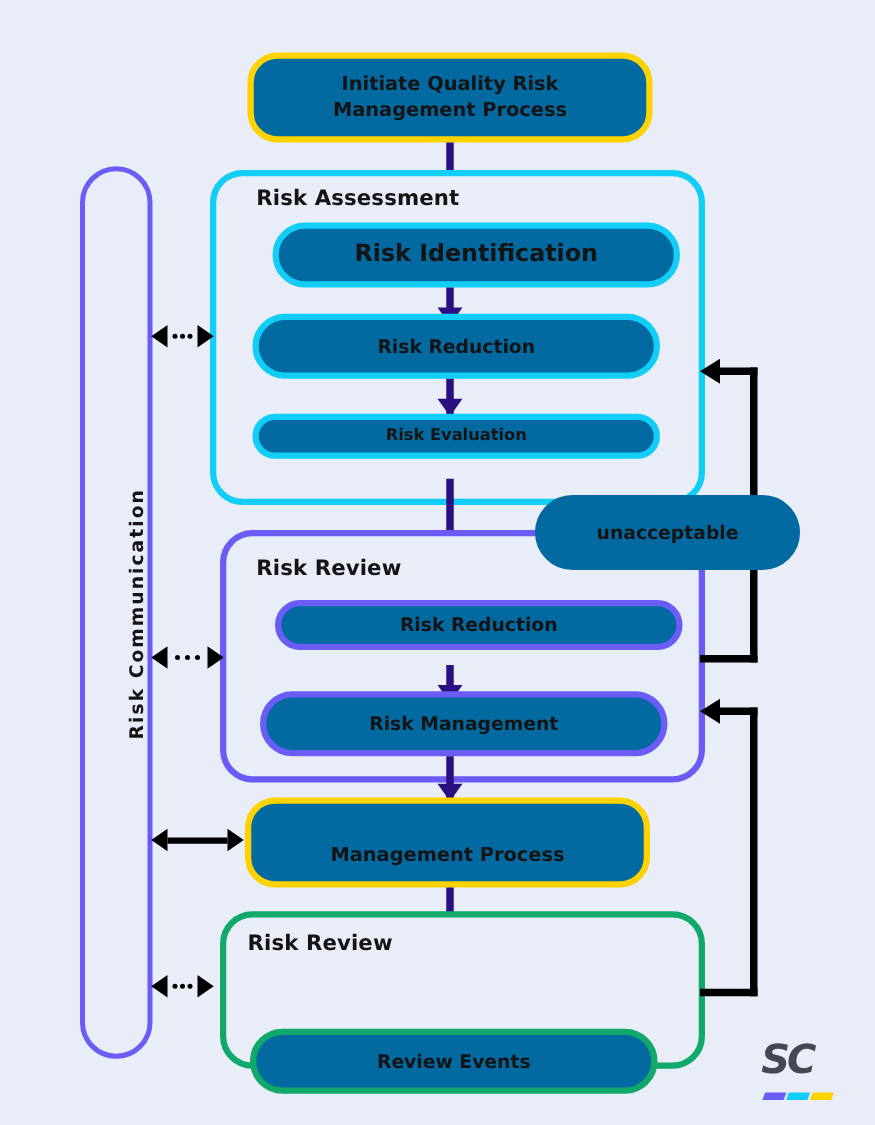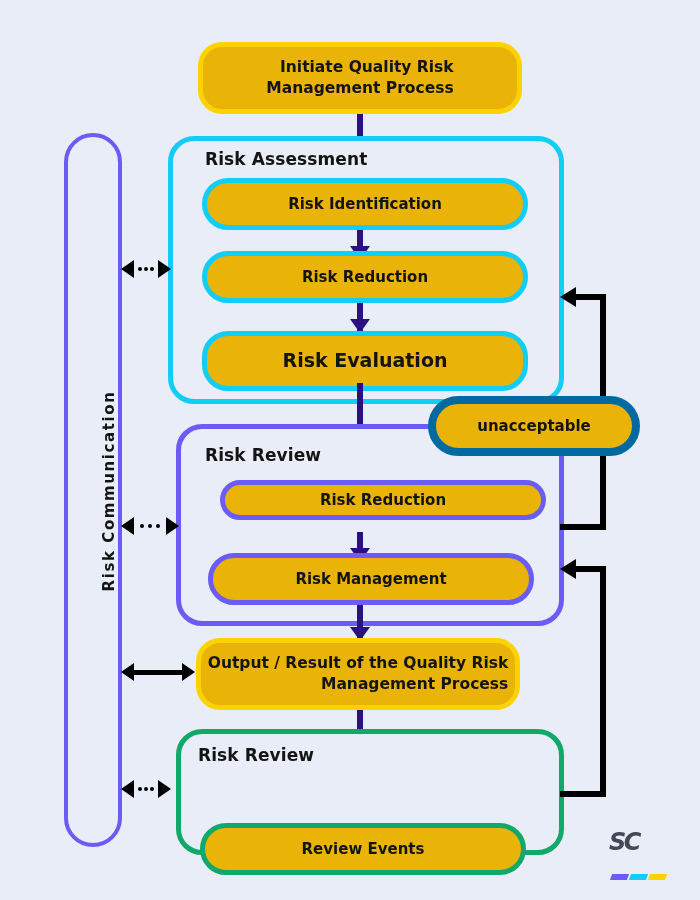--- a/index.html
+++ b/index.html
@@ -15,25 +15,25 @@
     width: 700px;
     height: 900px;
     background: #e9edf7;
     overflow: hidden;
   }
 
   
   .pill {
     position: absolute;
     box-sizing: border-box;
-    background: #eab308;
+    background: #0369a1;
     display: flex;
     align-items: center;
     justify-content: center;
-    text-align: right;
+    text-align: center;
     font-weight: bold;
     color: #141414;
     line-height: 1.35;
   }
 
   
   .group {
     position: absolute;
     box-sizing: border-box;
     background: #e9edf7;
@@ -134,21 +134,21 @@
 
   
   #sc-logo {
     position: absolute;
     width: 62px;
     height: 48px;
   }
   #sc-logo-text {
     position: absolute;
     top: -5px; left: 0;
-    font-size: 24px;
+    font-size: 32px;
     font-weight: bold;
     font-style: italic;
     letter-spacing: -2.5px;
     color: #434756;
     font-family: "DejaVu Sans", "Liberation Sans", sans-serif;
   }
   .logo-stripe {
     position: absolute;
     bottom: 1px;
     height: 6px;
@@ -169,35 +169,35 @@
       <span>Management Process</span>
     </span>
   </div>
 
   <div class="vline" style="left:357px; top:114px; height:56px;"></div>
   <div class="vhead" style="left:350px; top:168px;"></div>
 
   <div class="group c-cyan" style="left:168px; top:136px; width:396px; height:268px; border-radius:26px;"></div>
   <div class="group-label" style="left:205px; top:149px;">Risk Assessment</div>
 
-  <div class="pill c-cyan" style="left:202px; top:178px; width:326px; height:52px; border-radius:26px; font-size:15px;">
+  <div class="pill c-cyan" style="left:218px; top:178px; width:326px; height:52px; border-radius:26px; font-size:19px;">
     <span>Risk Identification</span>
   </div>
 
   <div class="vline" style="left:357px; top:230px; height:32px;"></div>
   <div class="vhead" style="left:350px; top:246px;"></div>
 
   <div class="pill c-cyan" style="left:202px; top:251px; width:326px; height:52px; border-radius:26px; font-size:15px;">
     <span>Risk Reduction</span>
   </div>
 
   <div class="vline" style="left:357px; top:303px; height:32px;"></div>
   <div class="vhead" style="left:350px; top:319px;"></div>
 
-  <div class="pill c-cyan" style="left:202px; top:331px; width:326px; height:60px; border-radius:26px; font-size:19px;">
+  <div class="pill c-cyan" style="left:202px; top:331px; width:326px; height:36px; border-radius:26px; font-size:13px;">
     <span>Risk Evaluation</span>
   </div>
 
   <div class="vline" style="left:357px; top:383px; height:98px;"></div>
   <div class="vhead" style="left:350px; top:460px;"></div>
 
   <div class="group c-purple" style="left:176px; top:424px; width:388px; height:202px; border-radius:26px;"></div>
   <div class="group-label" style="left:205px; top:445px;">Risk Review</div>
 
   <div class="pill c-purple" style="left:220px; top:480px; width:326px; height:40px; border-radius:26px; font-size:15px;">
@@ -213,21 +213,21 @@
 
   <div class="vline" style="left:357px; top:605px; height:42px;"></div>
   <div class="vhead" style="left:350px; top:627px;"></div>
 
   <div class="pill c-red" style="left:428px; top:396px; width:212px; height:60px; border-radius:30px; font-size:15px; z-index:6;">
     <span>unacceptable</span>
   </div>
 
   <div class="pill c-yellow" style="left:196px; top:638px; width:324px; height:72px; border-radius:24px; font-size:15.5px;">
     <span style="display:block;">
-      <span>Output / Result of the Quality Risk</span><br>
+      <br>
       <span>Management Process</span>
     </span>
   </div>
 
   <div class="vline" style="left:357px; top:710px; height:62px;"></div>
   <div class="vhead" style="left:350px; top:758px;"></div>
 
   <div class="group c-green" style="left:176px; top:729px; width:388px; height:126px; border-radius:26px;"></div>
   <div class="group-label" style="left:198px; top:745px;">Risk Review</div>
 

